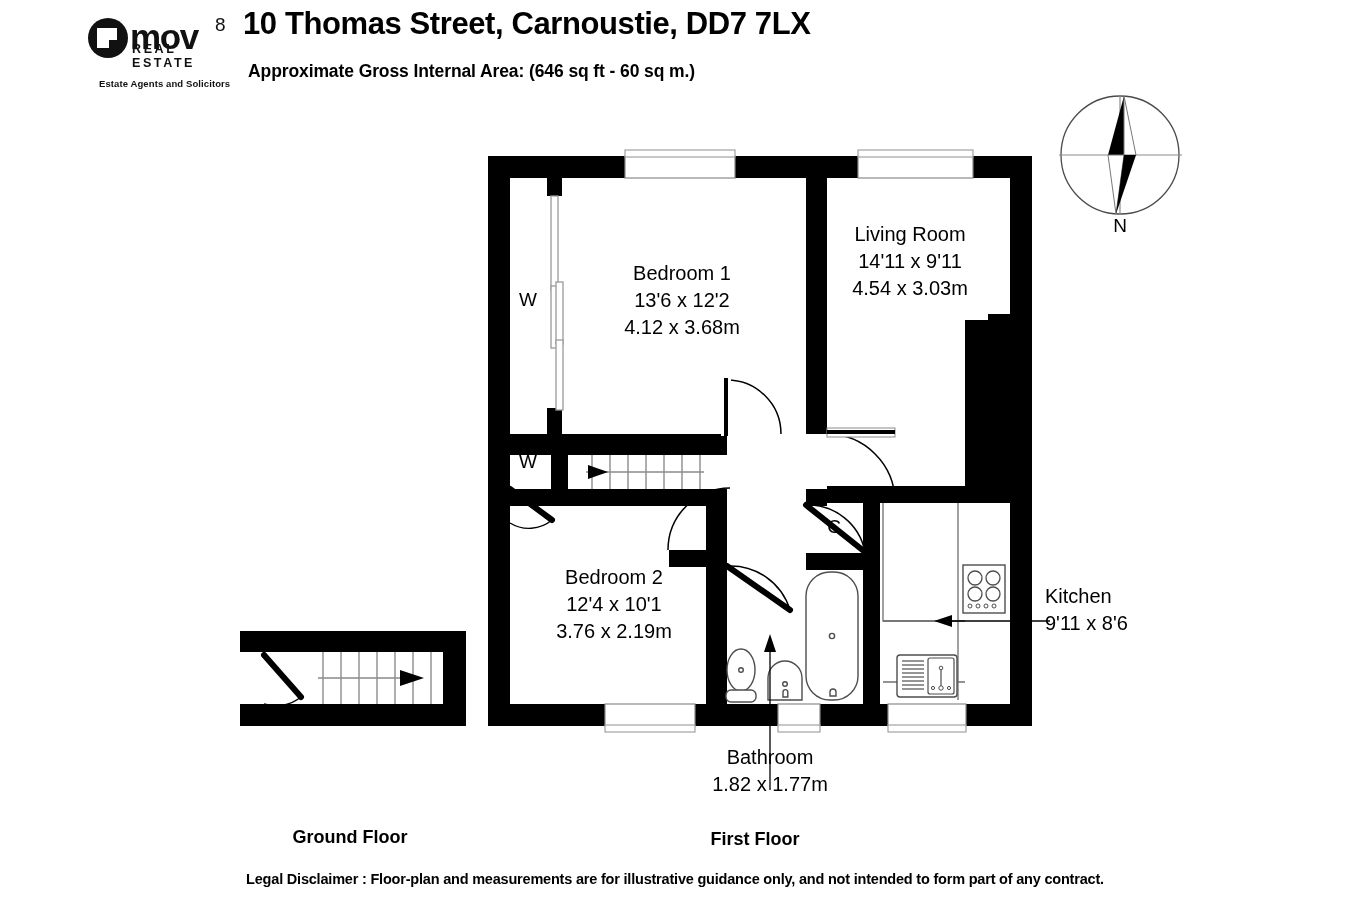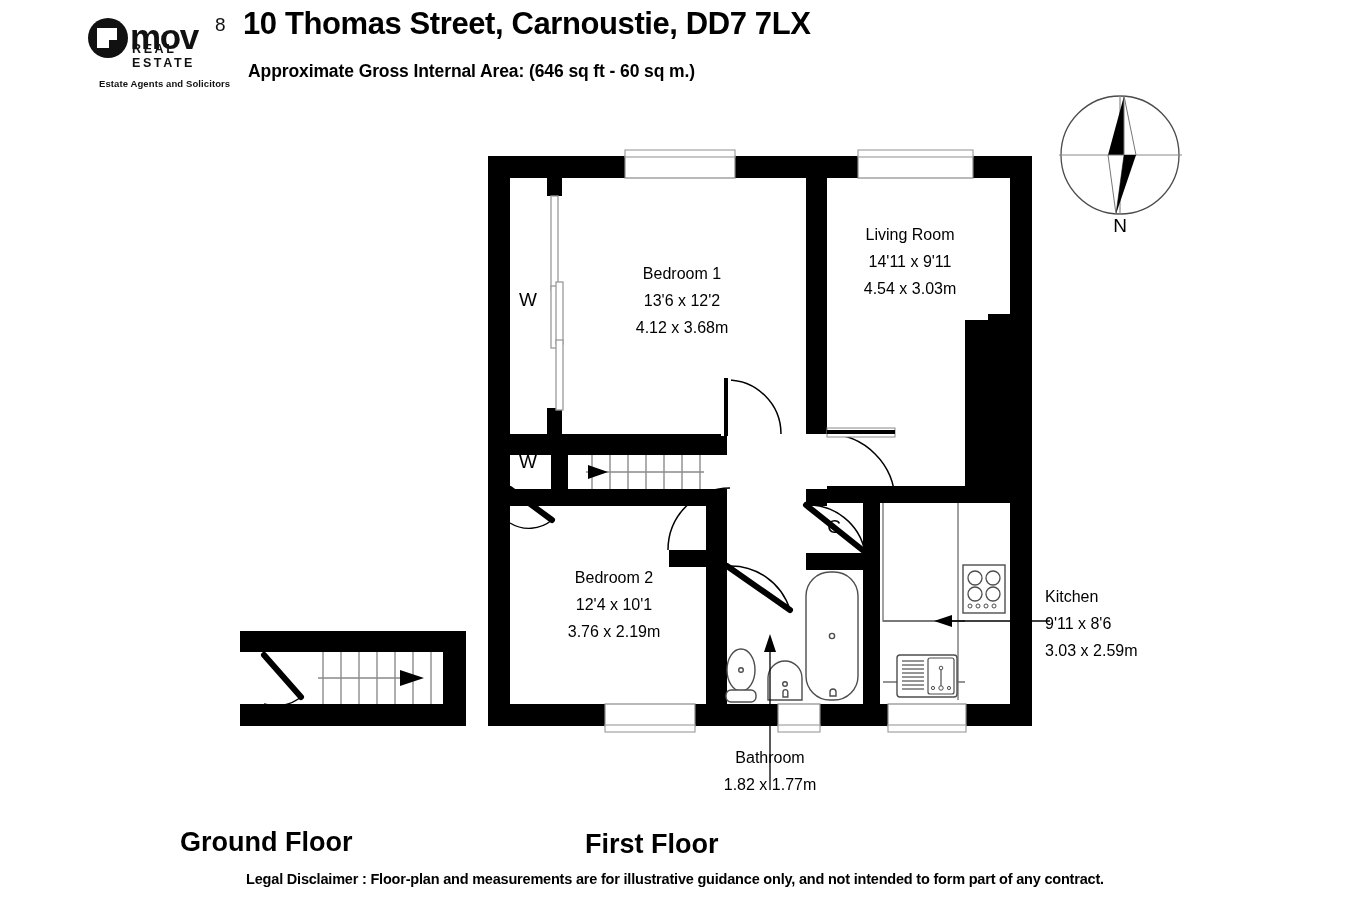--- a/index.html
+++ b/index.html
@@ -125,36 +125,36 @@
     position: absolute;
     left: 0; top: 0;
     width: 1350px; height: 899px;
     pointer-events: none;
   }
 
   
   .room-label {
     position: absolute;
     text-align: center;
-    font-size: 16px;
+    font-size: 20px;
     line-height: 27px;
     white-space: nowrap;
   }
   .wc-letter {
     position: absolute;
     font-size: 19px;
     text-align: center;
   }
 
   
   .floor-caption {
     position: absolute;
-    font-size: 27px;
-    font-weight: 700;
-    text-align: left;
+    font-size: 18px;
+    font-weight: 700;
+    text-align: center;
     white-space: nowrap;
   }
   #caption-ground { left: 180px; top: 827px; width: 340px; }
   #caption-first  { left: 585px; top: 829px; width: 340px; }
 
   #disclaimer {
     position: absolute;
     left: 0; top: 871px;
     width: 1350px;
     text-align: center;
@@ -424,21 +424,20 @@
 
 <div class="room-label" style="left:504px; top:564px; width:220px;">
   <div>Bedroom 2</div>
   <div>12'4 x 10'1</div>
   <div>3.76 x 2.19m</div>
 </div>
 
 <div class="room-label" style="left:1045px; top:583px; width:200px; text-align:left;">
   <div>Kitchen</div>
   <div>9'11 x 8'6</div>
-  <div>3.03 x 2.59m</div>
 </div>
 
 <div class="room-label" style="left:670px; top:744px; width:200px;">
   <div>Bathroom</div>
   <div>1.82 x 1.77m</div>
 </div>
 
 <div class="wc-letter" style="left:512px; top:289px; width:32px;">W</div>
 <div class="wc-letter" style="left:512px; top:451px; width:32px;">W</div>
 <div class="wc-letter" style="left:820px; top:516px; width:28px;">C</div>

